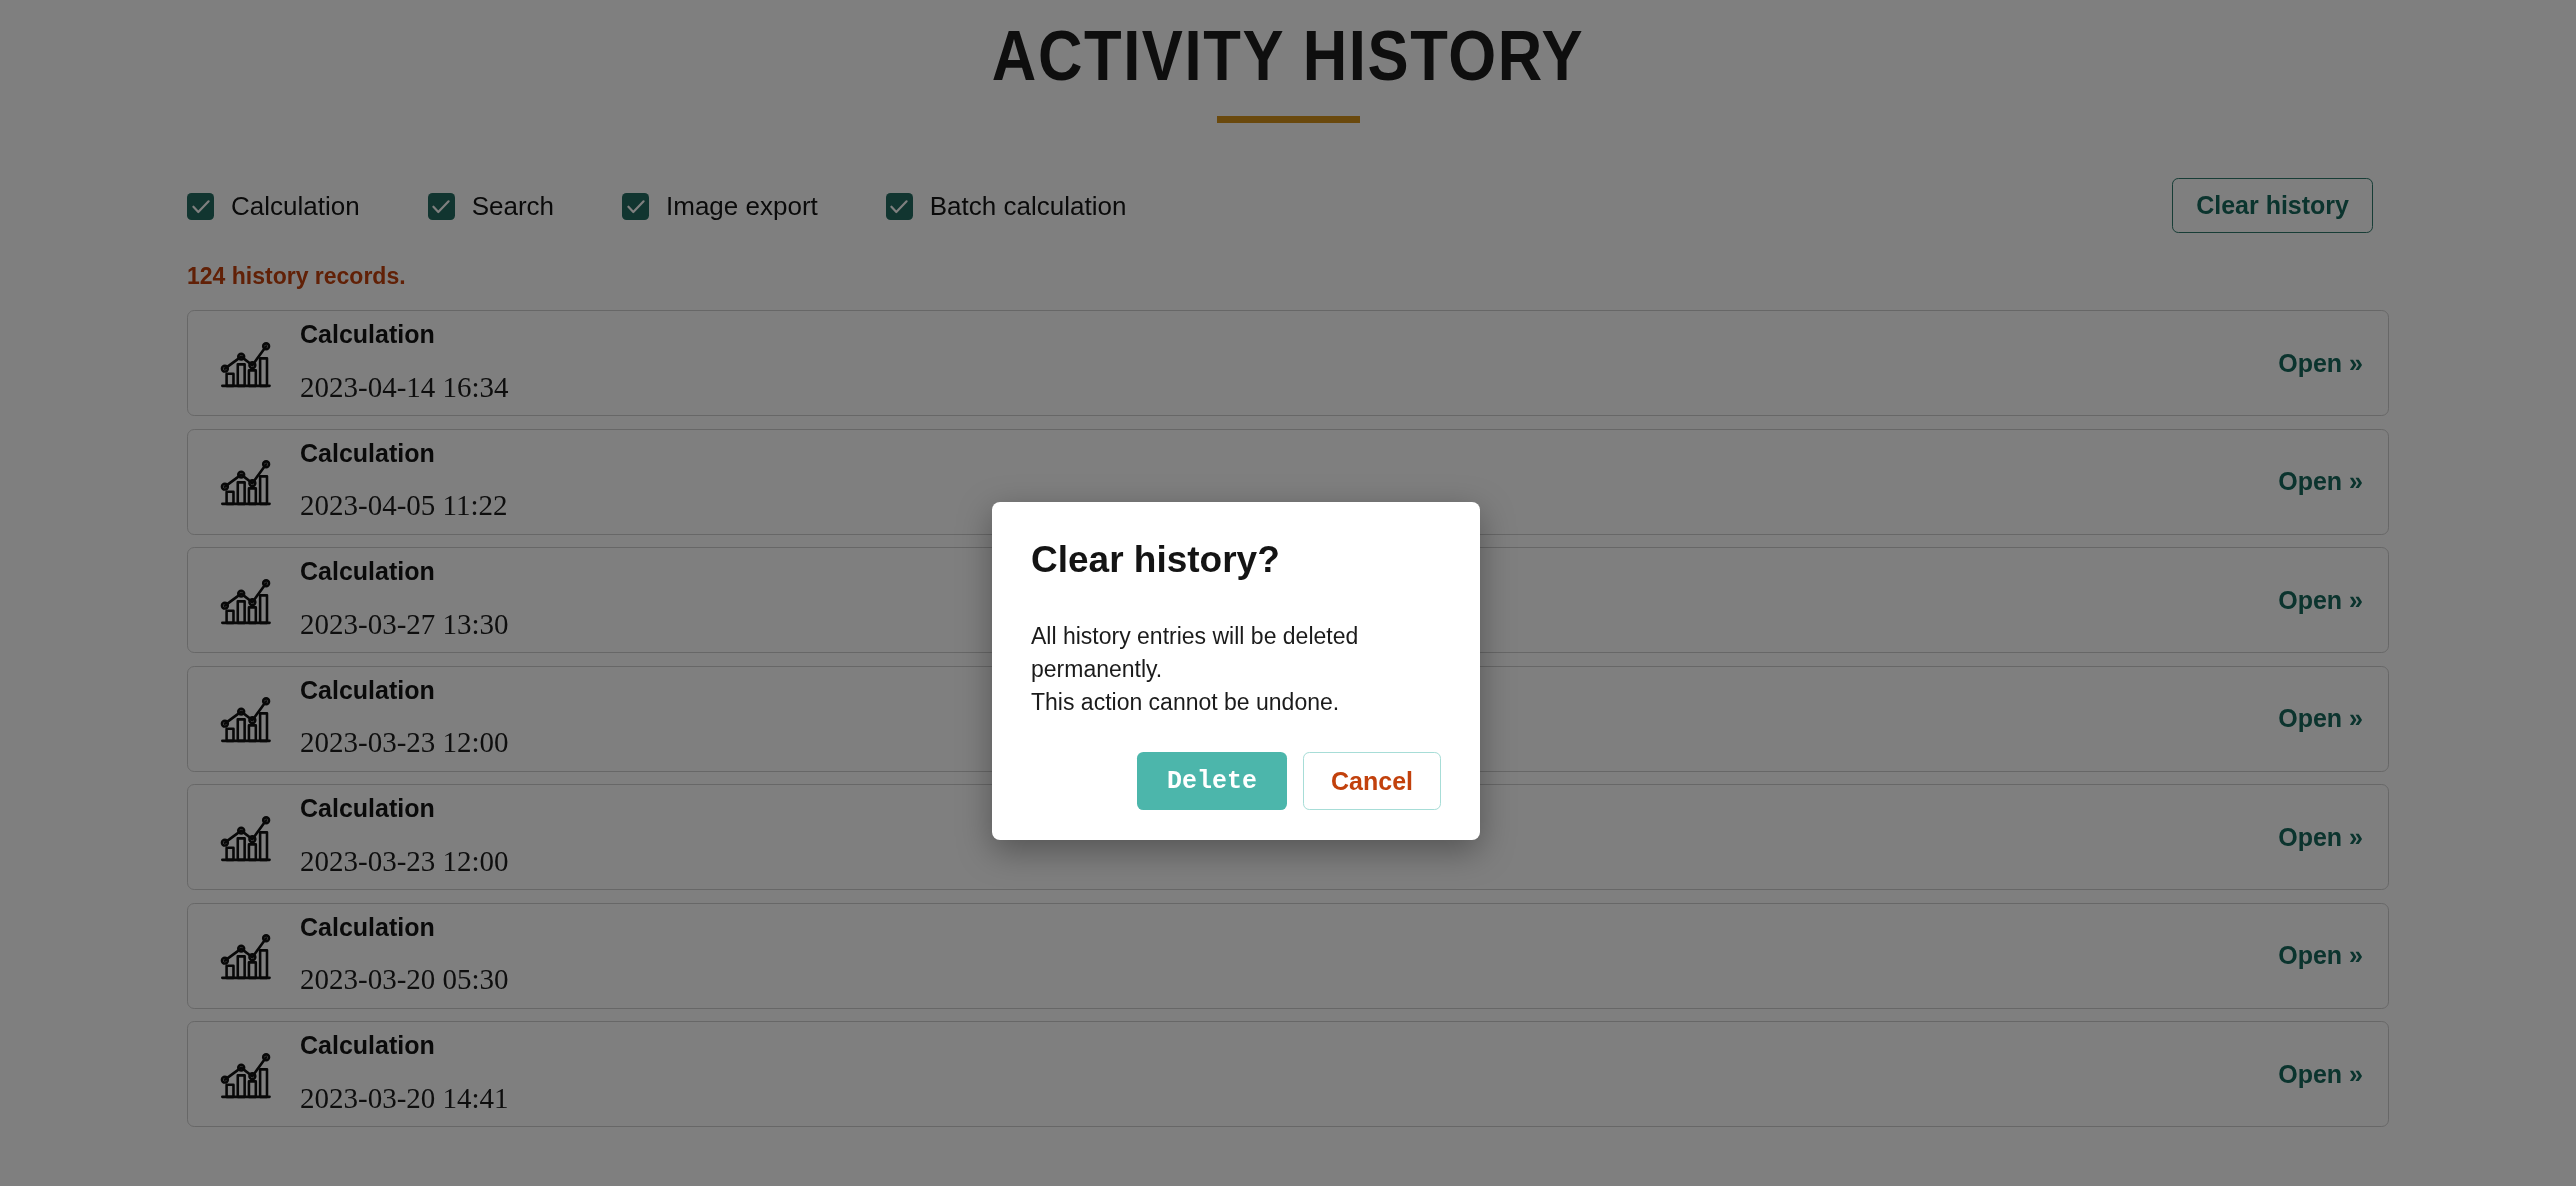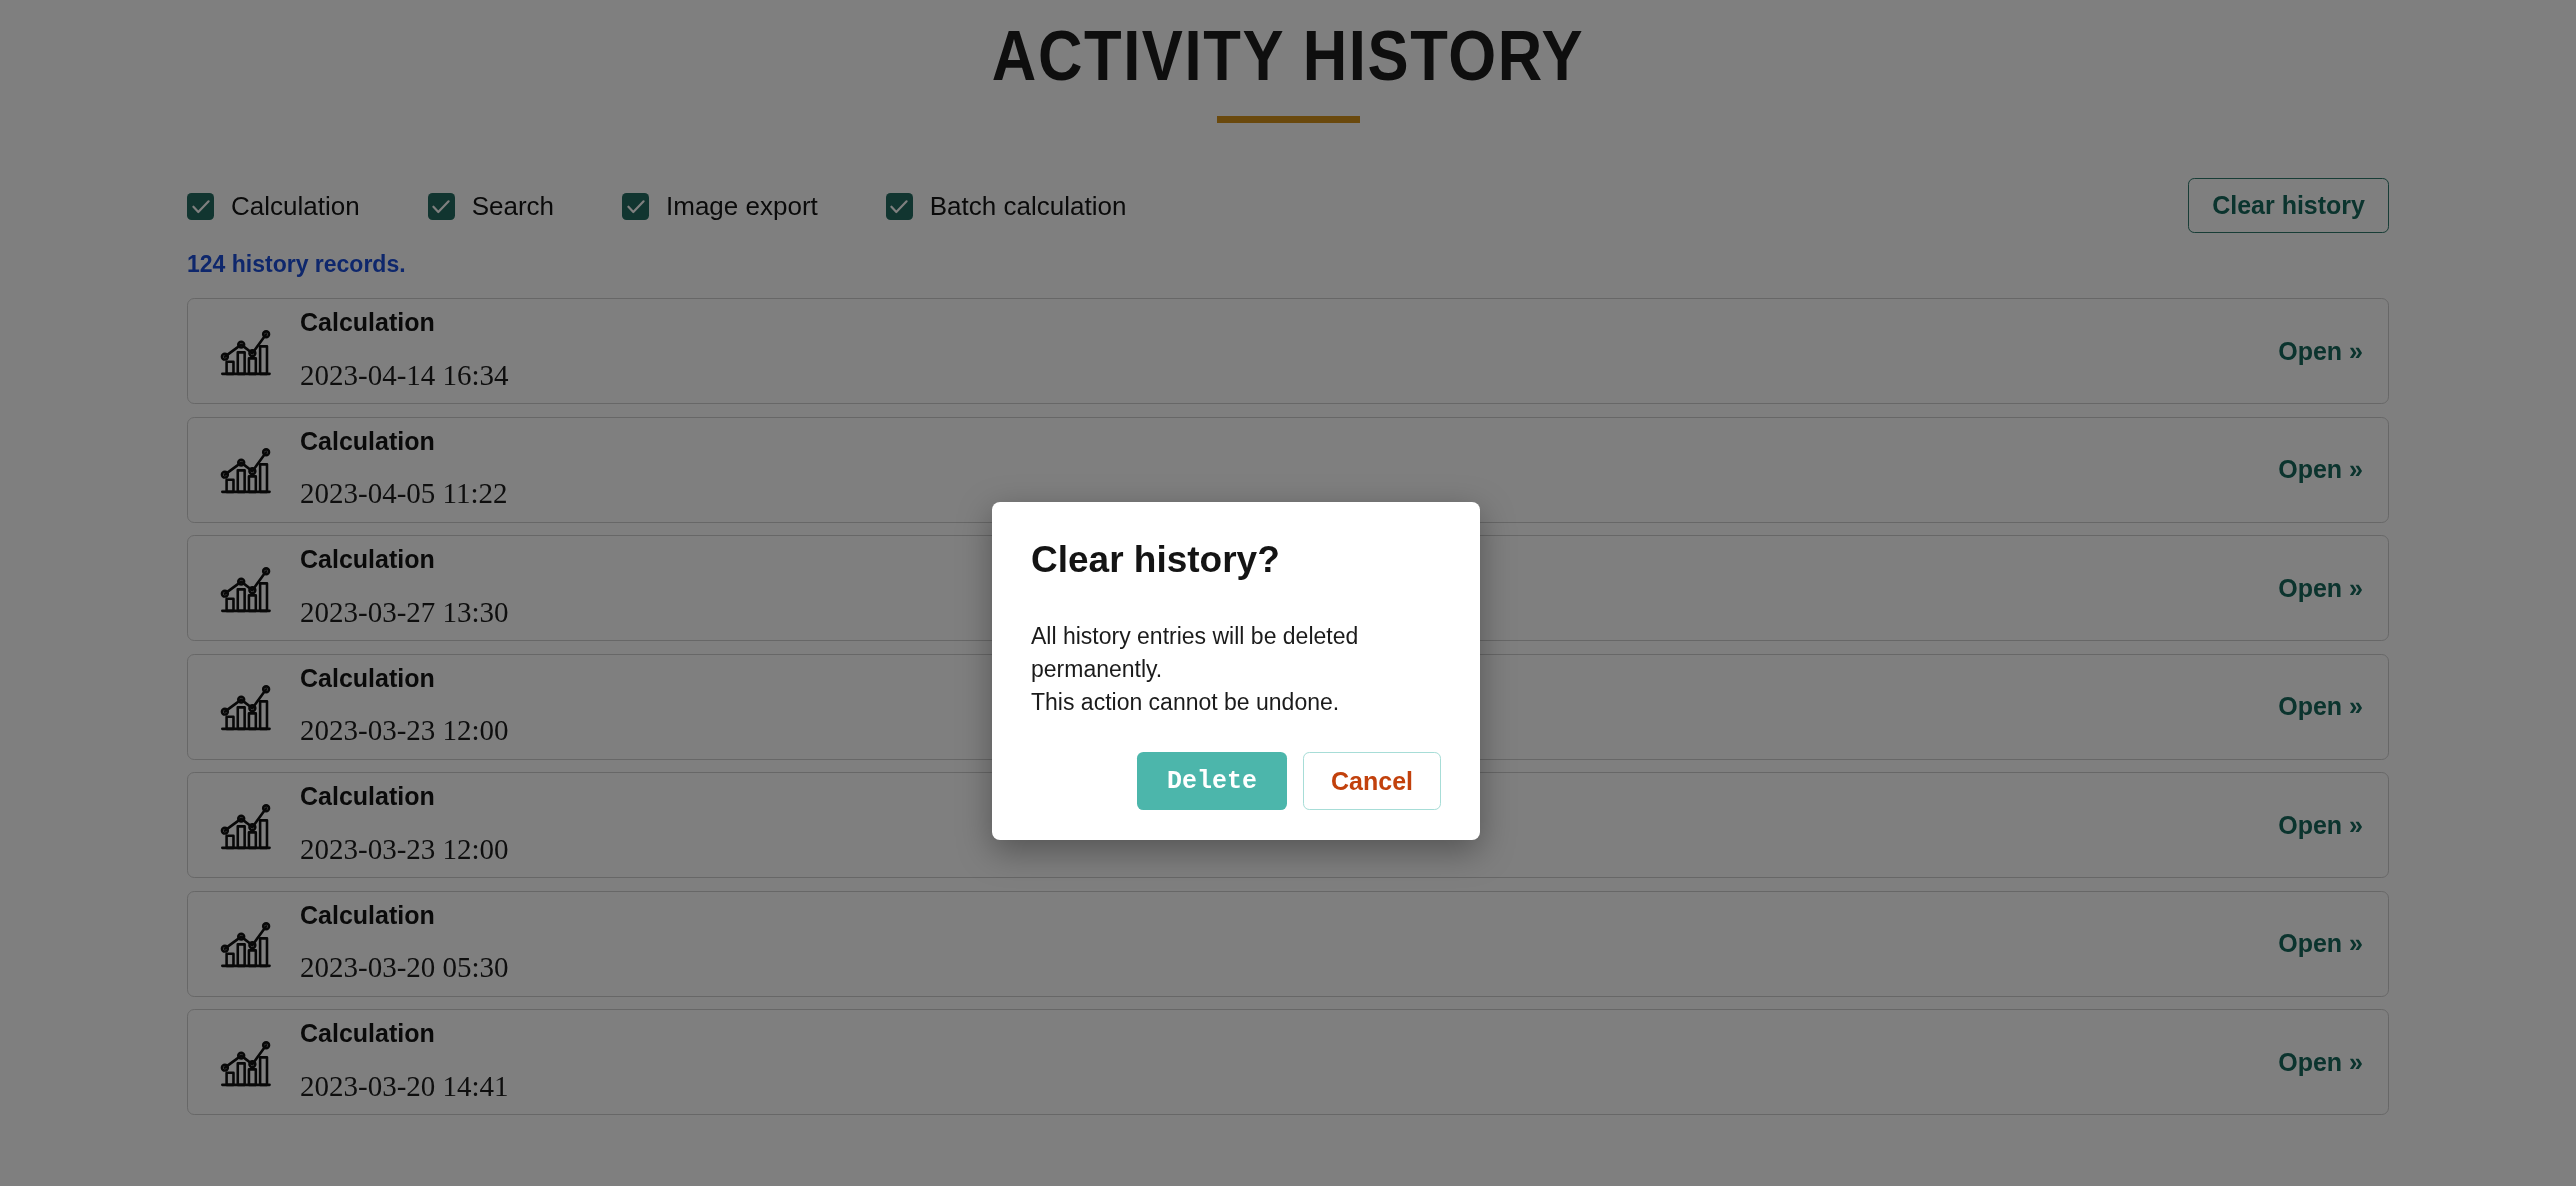--- a/index.html
+++ b/index.html
@@ -83,39 +83,39 @@
 
   .filter-label {
     margin-left: 17px;
     font-size: 26px;
     color: #151515;
     white-space: nowrap;
   }
 
   .clear-history-btn {
     position: absolute;
-    right: 0;
+    right: 16px;
     top: 0;
     border: 0.9px solid #2f7a6d;
     border-radius: 6.3px;
     background: transparent;
     color: #17685c;
     font-family: "Liberation Sans", sans-serif;
     font-size: 25px;
     font-weight: 700;
     padding: 12.5px 23px;
     cursor: pointer;
     line-height: 1.1;
   }
 
   .records-count {
     font-size: 23px;
     font-weight: 700;
-    color: #1d4ed8;
-    margin-top: 16px;
+    color: #c2410c;
+    margin-top: 28px;
     margin-bottom: 19.7px;
   }
 
   
   .history-list { display: block; }
 
   .history-row {
     display: flex;
     align-items: center;
     border: 0.9px solid #cfcfcf;

